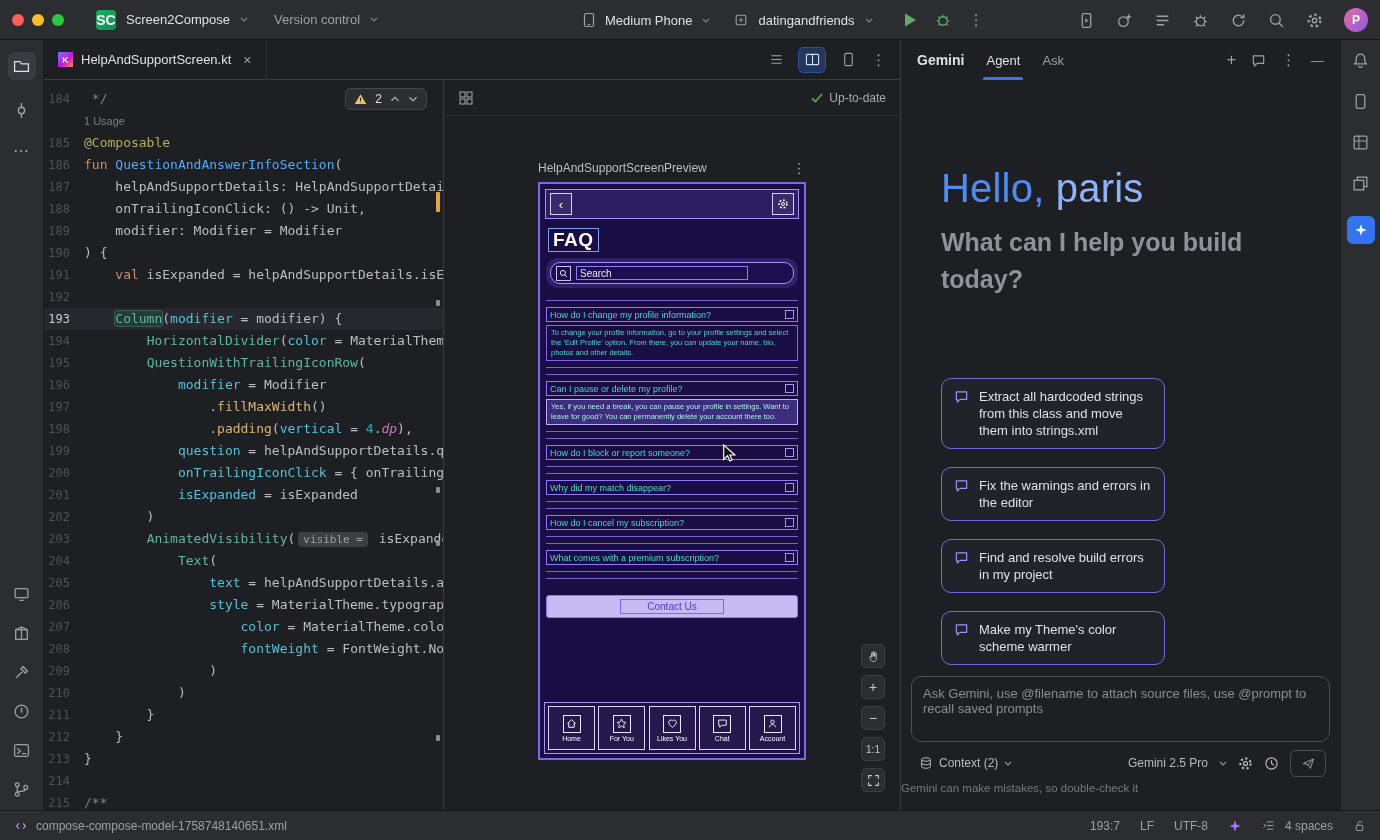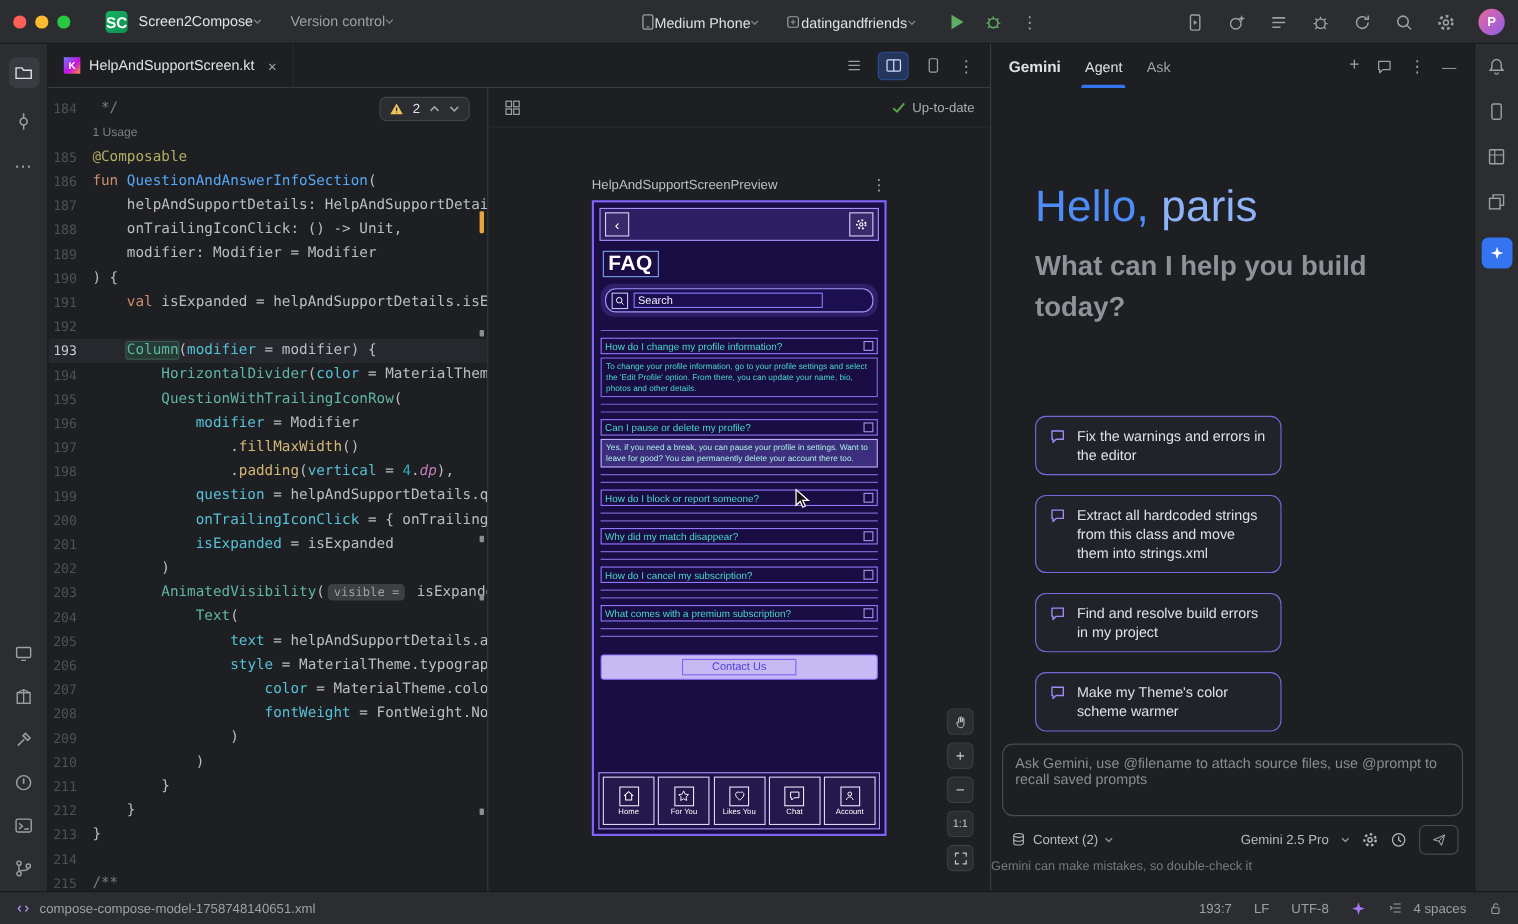--- a/index.html
+++ b/index.html
@@ -5,21 +5,21 @@
 *{box-sizing:border-box}
 body{margin:0;background:#141517;font-family:"Liberation Sans",sans-serif}
 #app{position:relative;width:1380px;height:840px;background:#1E1F22;overflow:hidden;color:#DFE1E5;font-size:13px}
 svg{display:block}
 
 
 .titlebar{position:absolute;left:0;right:0;top:0;height:40px;background:#2B2D30;border-bottom:1px solid #17181A;display:flex;align-items:center}
 .traffic{display:flex;gap:8px;margin-left:12px}
 .tl{width:12px;height:12px;border-radius:50%}
 .app-logo{width:20px;height:20px;border-radius:4px;background:linear-gradient(135deg,#16B364,#0E8F52);color:#fff;font-size:14px;font-weight:bold;display:flex;align-items:center;justify-content:center;margin-left:32px}
-.tb-item{display:flex;align-items:center;gap:0;margin-left:10px;color:#DFE1E5;font-size:13px}
+.tb-item{display:flex;align-items:center;gap:10px;margin-left:10px;color:#DFE1E5;font-size:13px}
 .tb-dim{color:#9DA0A6}
 .tb-center{position:absolute;left:583px;top:0;height:40px;display:flex;align-items:center;gap:24px}
 .tb-right{position:absolute;right:12px;top:0;height:40px;display:flex;align-items:center;gap:21px;color:#9DA0A6}
 .avatar{width:24px;height:24px;border-radius:50%;background:linear-gradient(135deg,#E7699E,#8E5BE8);display:flex;align-items:center;justify-content:center;color:#fff;font-size:12px;font-weight:bold}
 .chev{opacity:.75}
 
 
 .left-strip{position:absolute;left:0;top:40px;bottom:30px;width:44px;background:#2B2D30;border-right:1px solid #17181A;display:flex;flex-direction:column;align-items:center;padding:12px 0 12px;gap:22px;color:#9DA0A6}
 .strip-spacer{flex:1}
 .strip-btn{width:28px;height:28px;border-radius:6px;display:flex;align-items:center;justify-content:center}
@@ -533,29 +533,29 @@
         <span class="h1a">Hello, </span><span class="h1b">paris</span>
       </div>
       <div class="g-sub">What can I help you build today?</div>
       <div class="g-cards" id="cards-host">
           <div class="g-card">
             <span class="g-card-icon">
               <svg width="15" height="15" viewBox="0 0 16 16" fill="none" stroke="#9D8DF7" stroke-width="1.3" stroke-linejoin="round">
                 <path d="M2.5 3h11v8h-7L3.5 14v-3h-1z"></path>
               </svg>
             </span>
-            <span class="g-card-text">Fix the warnings and errors in the editor</span>
+            <span class="g-card-text">Extract all hardcoded strings from this class and move them into strings.xml</span>
           </div>
           <div class="g-card">
             <span class="g-card-icon">
               <svg width="15" height="15" viewBox="0 0 16 16" fill="none" stroke="#9D8DF7" stroke-width="1.3" stroke-linejoin="round">
                 <path d="M2.5 3h11v8h-7L3.5 14v-3h-1z"></path>
               </svg>
             </span>
-            <span class="g-card-text">Extract all hardcoded strings from this class and move them into strings.xml</span>
+            <span class="g-card-text">Fix the warnings and errors in the editor</span>
           </div>
           <div class="g-card">
             <span class="g-card-icon">
               <svg width="15" height="15" viewBox="0 0 16 16" fill="none" stroke="#9D8DF7" stroke-width="1.3" stroke-linejoin="round">
                 <path d="M2.5 3h11v8h-7L3.5 14v-3h-1z"></path>
               </svg>
             </span>
             <span class="g-card-text">Find and resolve build errors in my project</span>
           </div>
           <div class="g-card">

